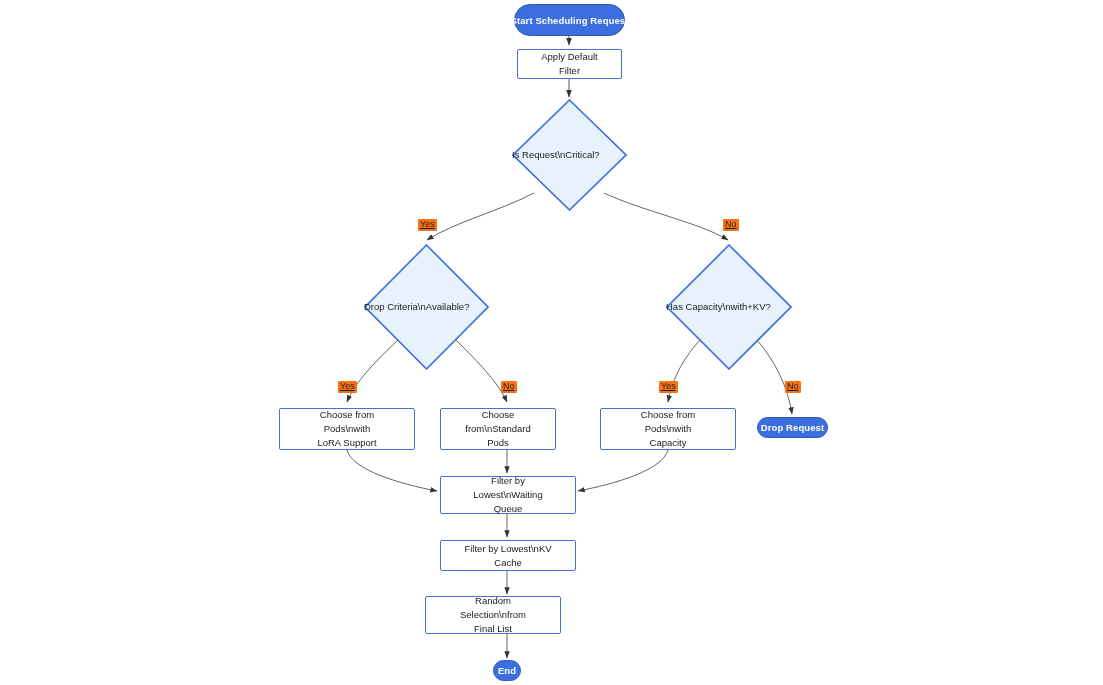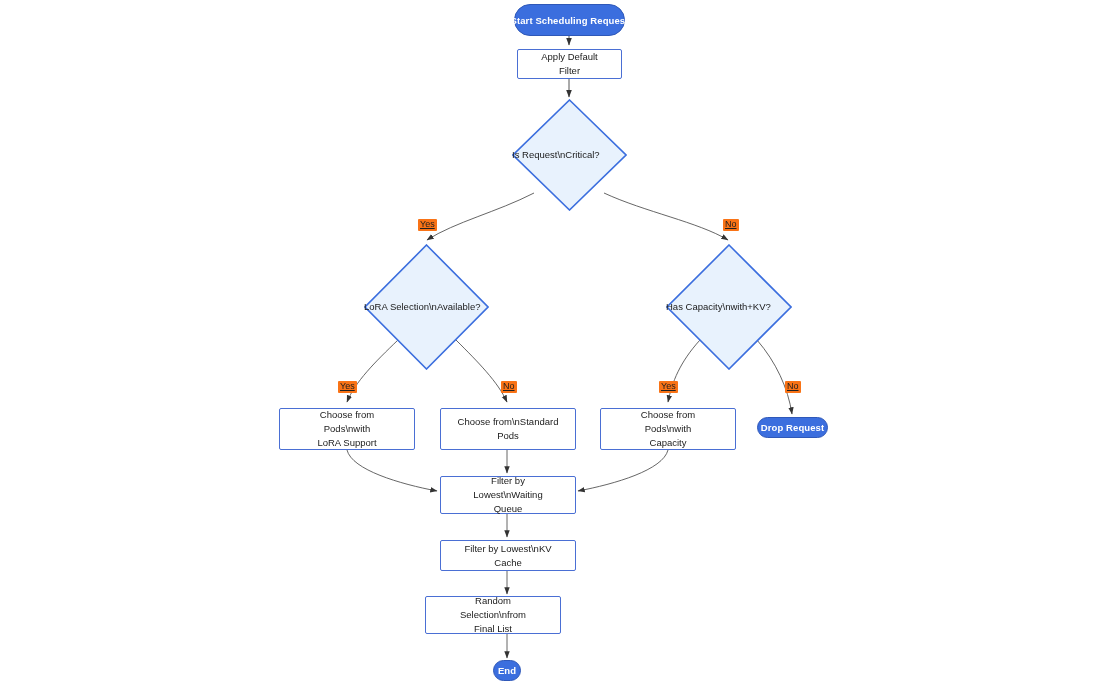--- a/index.html
+++ b/index.html
@@ -163,38 +163,38 @@
     <svg class="diamond-shape" viewBox="0 0 115 112" preserveAspectRatio="none">
       <polygon points="57.5,1 114,56 57.5,111 1,56" fill="#e8f2fd" stroke="#3b6ede" stroke-width="1.6"></polygon>
     </svg>
     <span class="diamond-label">Is Request\nCritical?</span>
   </div>
 
   <div class="node node-decision" style="left:364px; top:244px; width:125px; height:126px;">
     <svg class="diamond-shape" viewBox="0 0 125 126" preserveAspectRatio="none">
       <polygon points="62.5,1 124,63 62.5,125 1,63" fill="#e8f2fd" stroke="#3b6ede" stroke-width="1.6"></polygon>
     </svg>
-    <span class="diamond-label">LoRA Selection\nAvailable?</span>
+    <span class="diamond-label">Drop Criteria\nAvailable?</span>
   </div>
 
   <div class="node node-decision" style="left:666px; top:244px; width:126px; height:126px;">
     <svg class="diamond-shape" viewBox="0 0 126 126" preserveAspectRatio="none">
       <polygon points="63,1 125,63 63,125 1,63" fill="#e8f2fd" stroke="#3b6ede" stroke-width="1.6"></polygon>
     </svg>
     <span class="diamond-label">Has Capacity\nwith+KV?</span>
   </div>
 
   <div class="node node-process" style="left:279px; top:408px; width:136px; height:42px;">
     <div>
       <span class="txt-line">Choose from Pods\nwith</span>
       <span class="txt-line">LoRA Support</span>
     </div>
   </div>
 
-  <div class="node node-process" style="left:440px; top:408px; width:136px; height:42px;">
+  <div class="node node-process" style="left:440px; top:408px; width:116px; height:42px;">
     <div>
       <span class="txt-line">Choose from\nStandard</span>
       <span class="txt-line">Pods</span>
     </div>
   </div>
 
   <div class="node node-process" style="left:600px; top:408px; width:136px; height:42px;">
     <div>
       <span class="txt-line">Choose from Pods\nwith</span>
       <span class="txt-line">Capacity</span>

